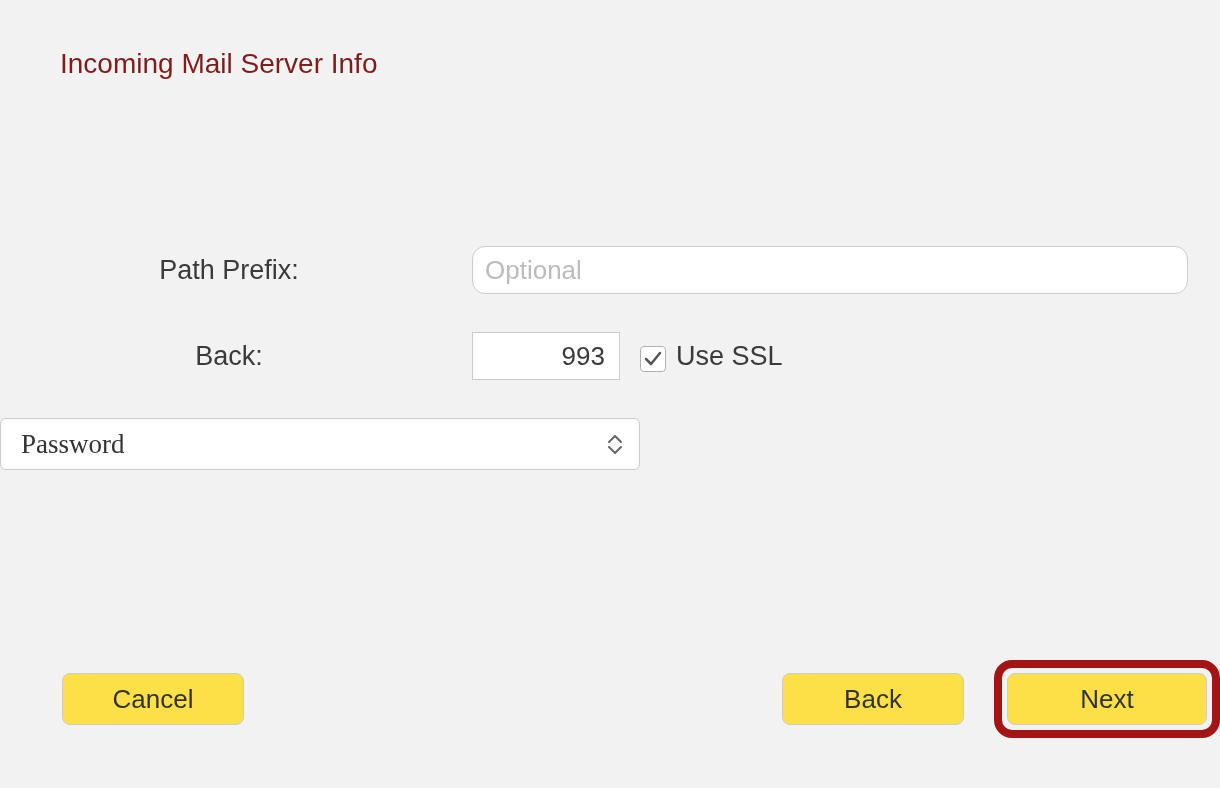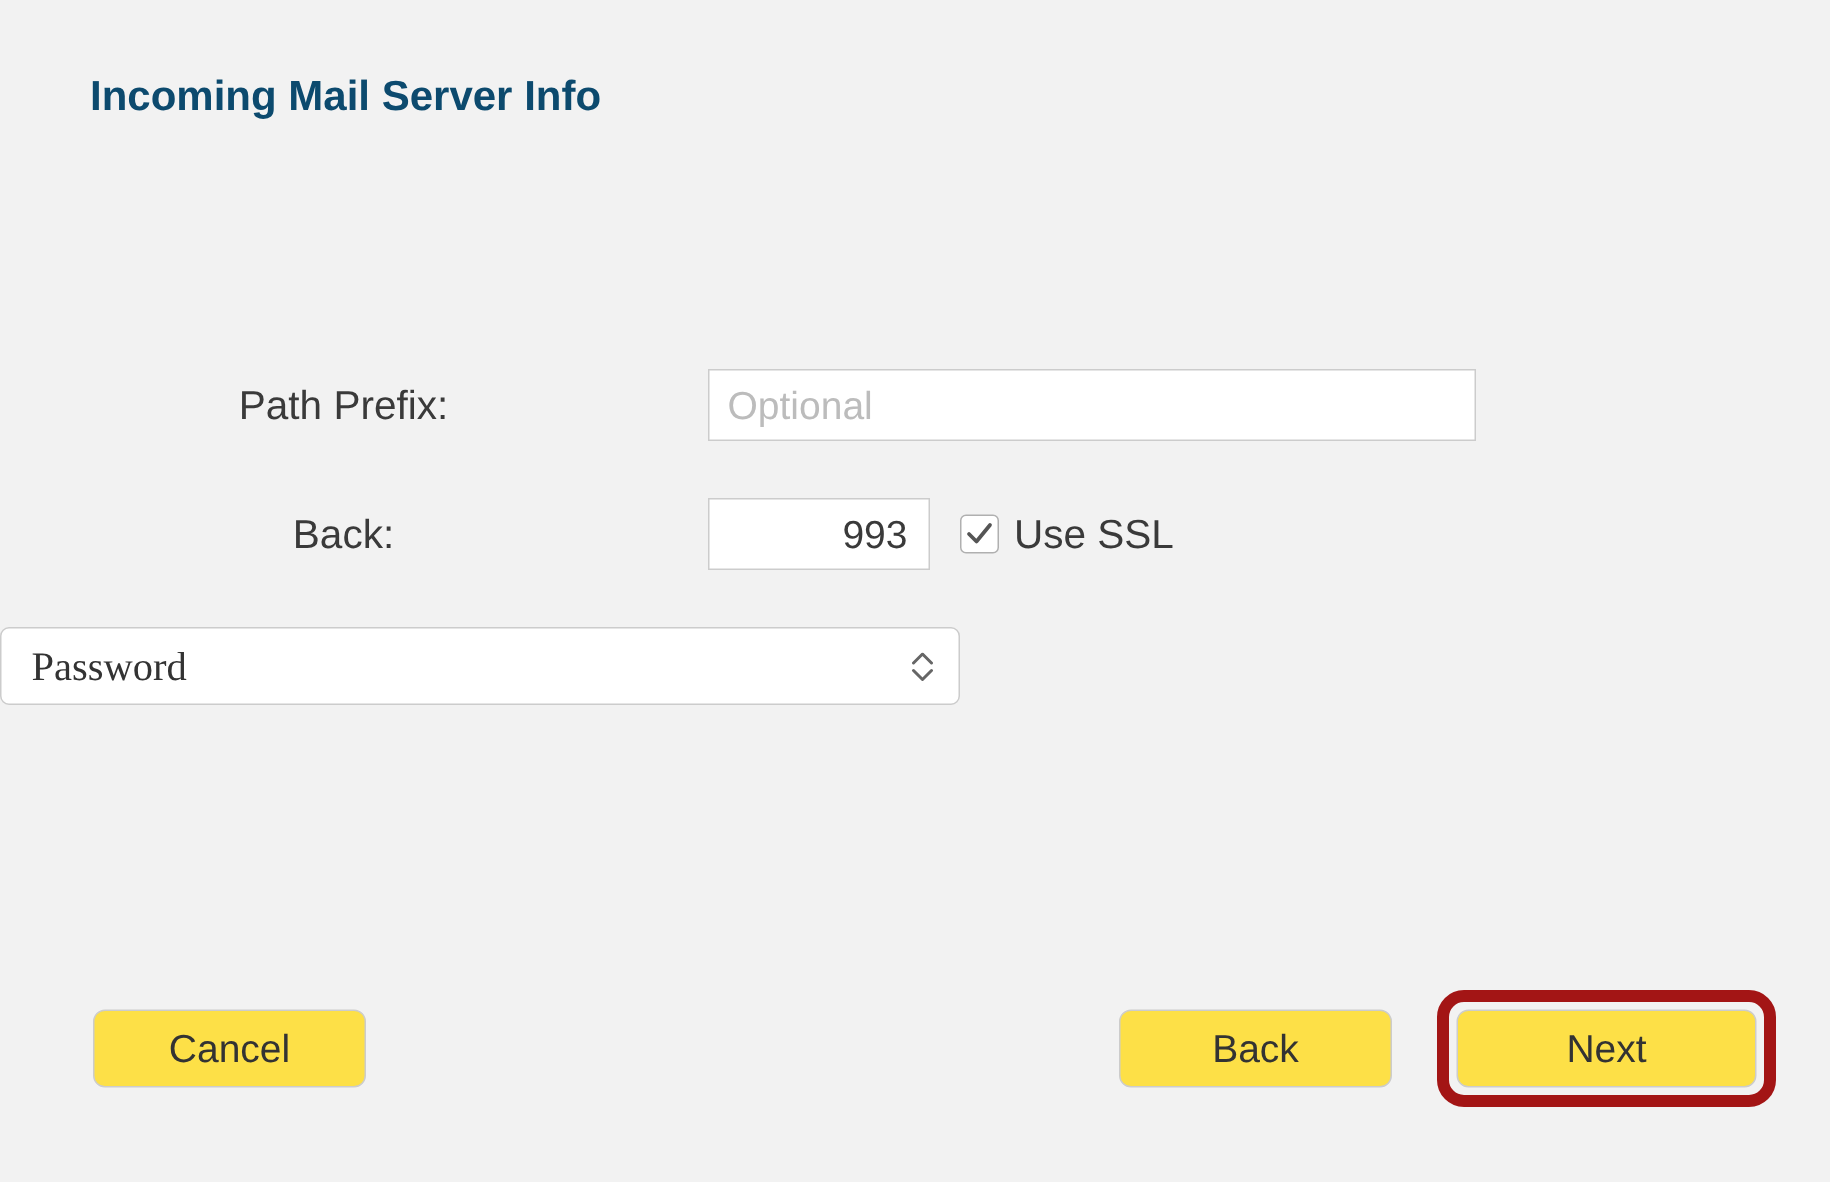--- a/index.html
+++ b/index.html
@@ -10,22 +10,22 @@
     body {
       font-family: -apple-system, "Helvetica Neue", Helvetica, Arial, sans-serif;
       background: #f2f2f2;
       width: 1220px;
       height: 788px;
       position: relative;
       color: #3a3a3a;
     }
     .panel-title {
       font-size: 28px;
-      font-weight: bold;
-      color: #0c4a6e;
+      font-weight: normal;
+      color: #7f1d1d;
       position: absolute;
       top: 48px;
       left: 60px;
     }
     .form-area {
       position: absolute;
       top: 246px;
       left: 0;
       width: 100%;
     }
@@ -51,30 +51,31 @@
       background: #ffffff;
       font-size: 26px;
       color: #3a3a3a;
       padding: 0 12px;
       font-family: inherit;
     }
     .text-input::placeholder {
       color: #bcbcbc;
     }
     .path-prefix-input {
-      width: 512px;
+      width: 716px;
+      border-radius: 13px;
     }
     .port-input {
       width: 148px;
       text-align: right;
       padding-right: 14px;
     }
     .checkbox-wrap {
       display: flex;
-      align-items: center;
+      align-items: flex-end;
       margin-left: 20px;
     }
     .checkbox {
       width: 26px;
       height: 26px;
       border: 1px solid #b0b0b0;
       border-radius: 4px;
       background: #ffffff;
       margin-right: 10px;
       position: relative;
@@ -137,21 +138,20 @@
       flex: 1;
     }
     .btn-back {
       width: 182px;
       margin-right: 30px;
     }
     .next-highlight {
       border: 8px solid #a31515;
       border-radius: 18px;
       padding: 5px;
-      margin-right: 36px;
     }
     .btn-next {
       width: 200px;
     }
   </style>
 </head>
 <body>
 
 <h1 class="panel-title">Incoming Mail Server Info</h1>
 

